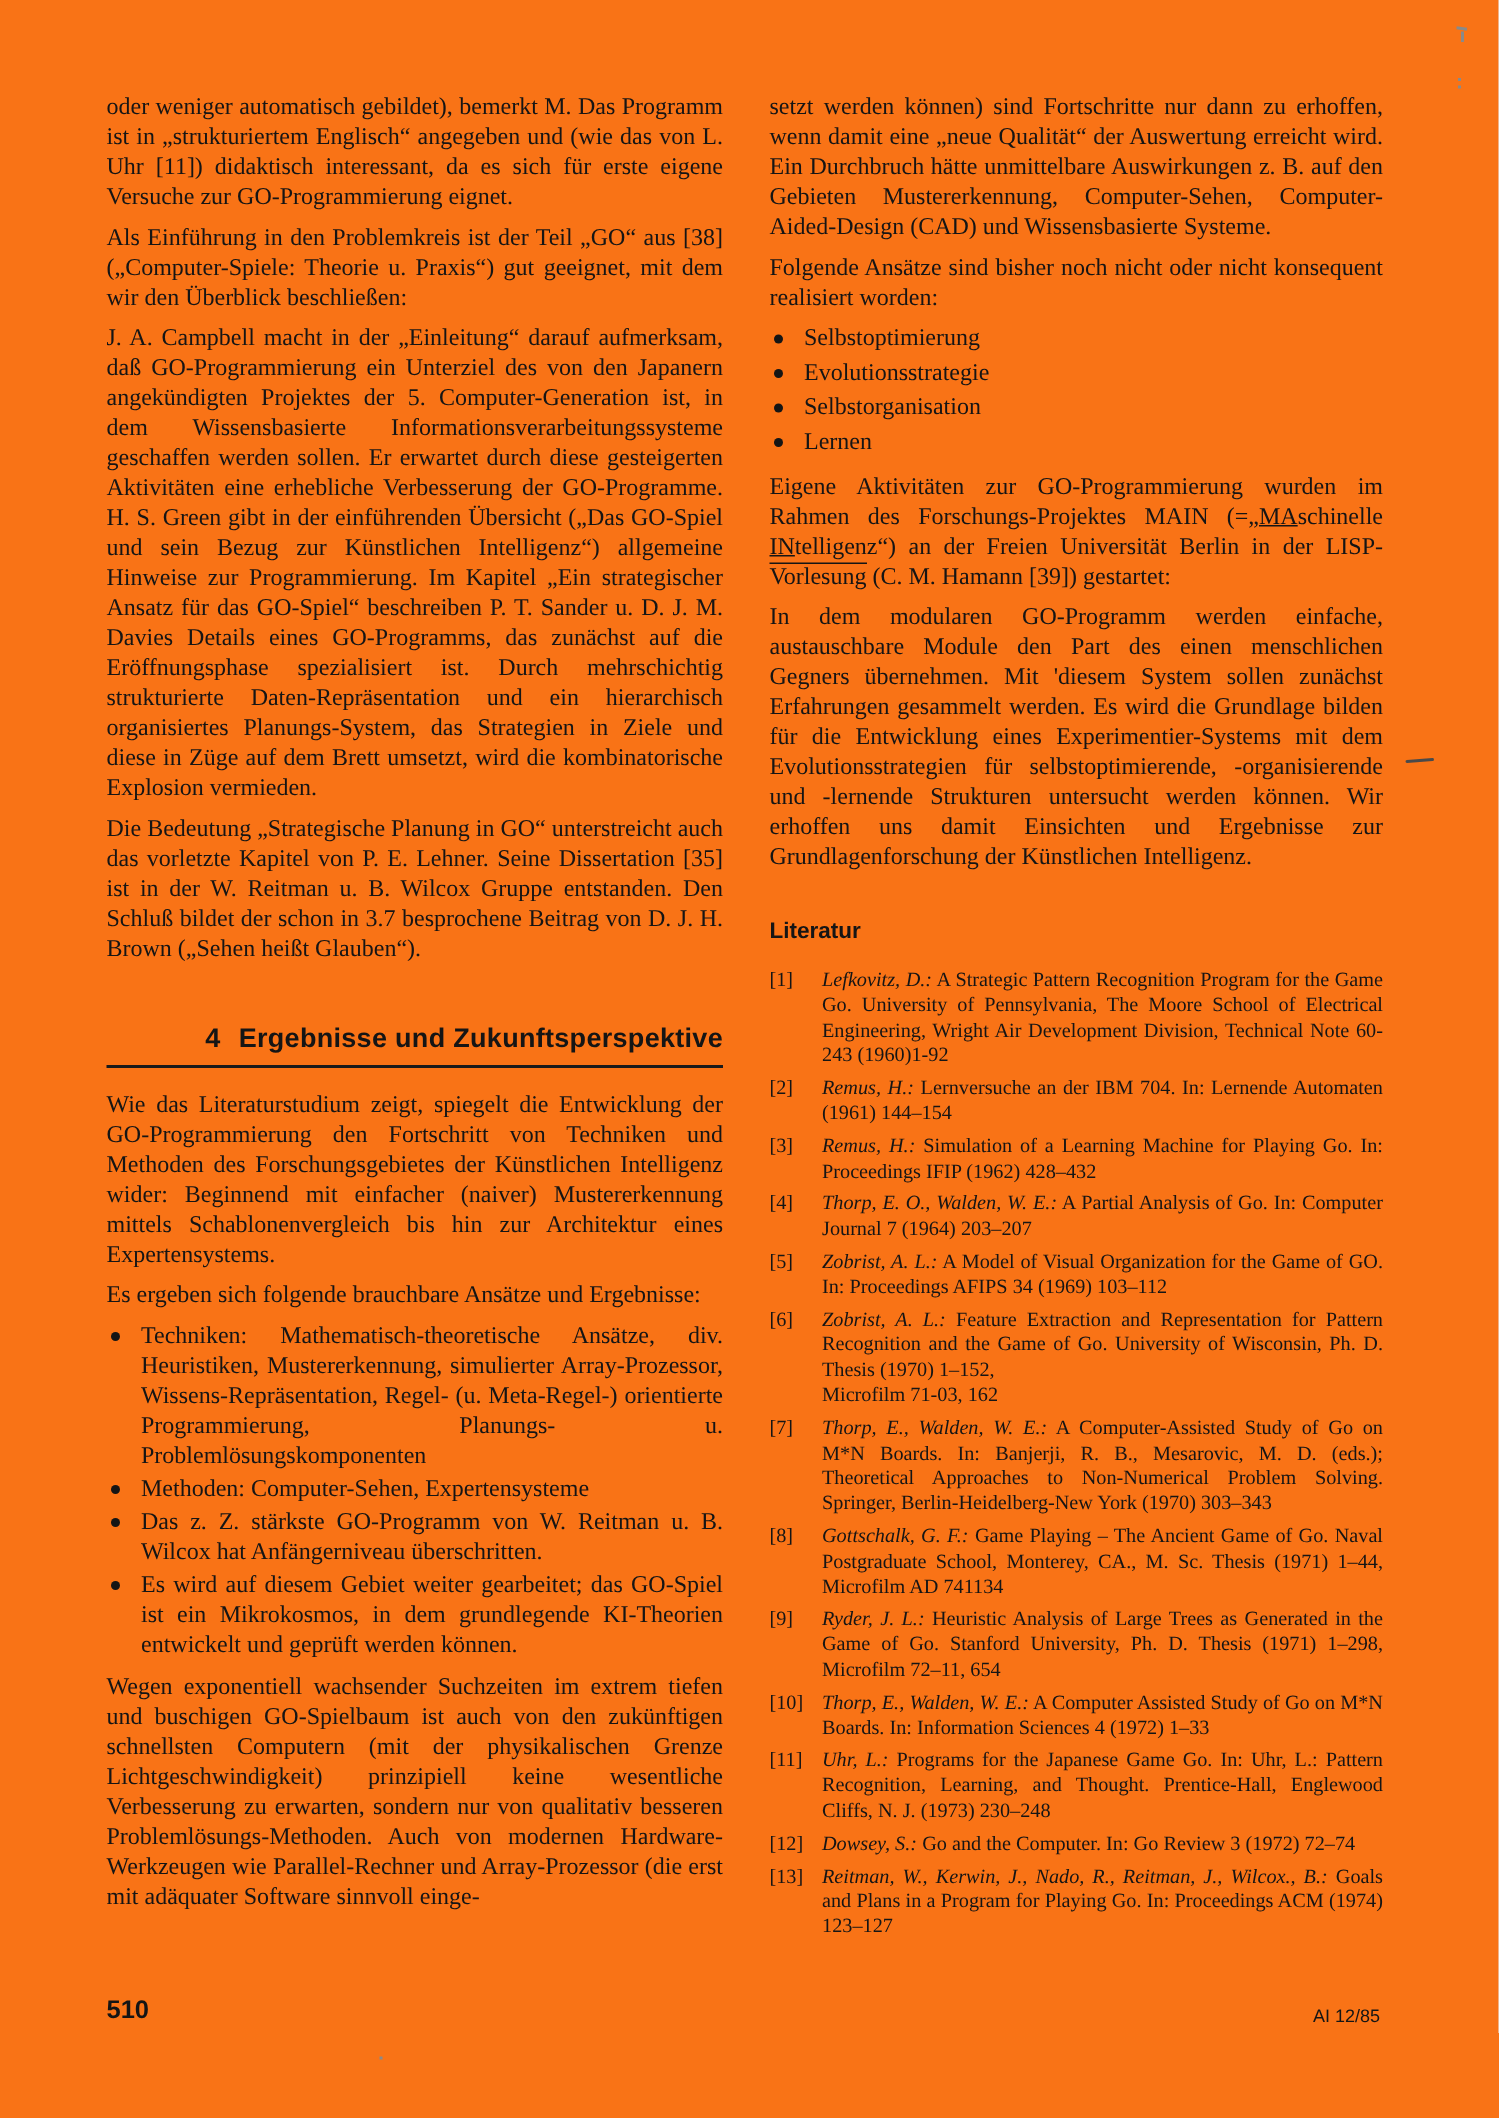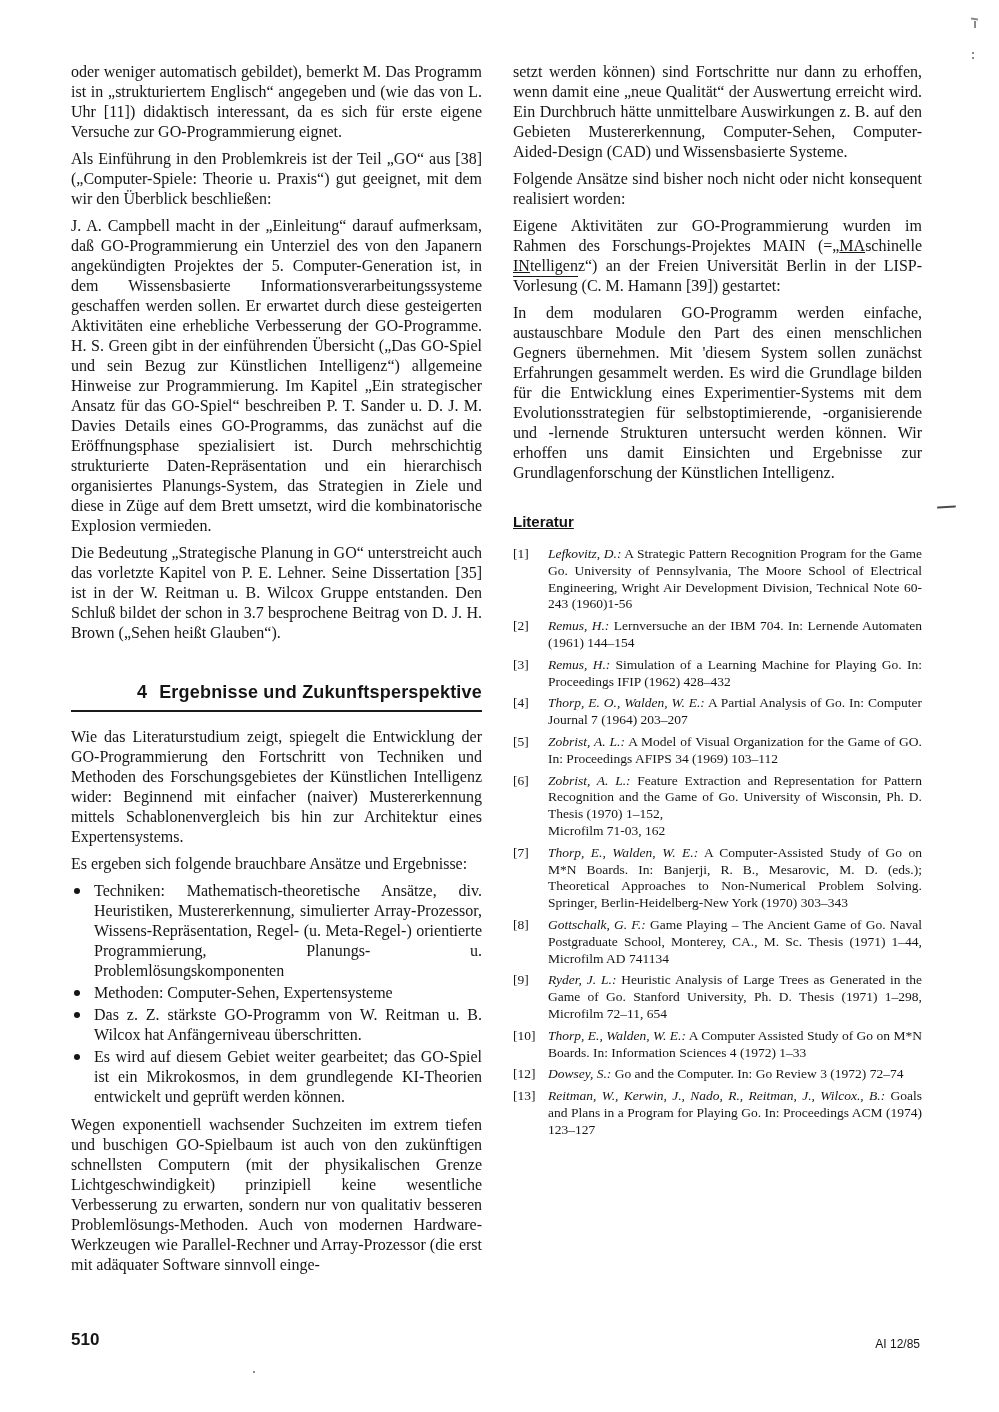--- a/index.html
+++ b/index.html
@@ -1,19 +1,19 @@
 <!DOCTYPE html>
 <html><head>
 <meta charset="utf-8">
 <style>
   html,body { margin:0; padding:0; background:#e8e8e8; }
   .page {
     position:relative;
     width:999px; height:1412px;
-    background:#ffffff;
+    background:#f97316;
     color:#151515;
     font-family:"Liberation Serif", serif;
     overflow:hidden;
   }
   .col { position:absolute; top:62px; }
   .col-left  { left:71px;  width:411px; }
   .col-right { left:513px; width:409px; }
 
   .body-par {
     font-size:16px; line-height:20px;
@@ -43,21 +43,20 @@
     width:6px; height:6px; border-radius:50%;
     background:#151515;
   }
   .rc-bullets { margin:4px 0 10px 0; }
   .rc-bullets .bullet { margin-bottom:3px; }
 
   .lit-heading {
     font-family:"Liberation Sans", sans-serif;
     font-weight:bold; font-size:15px;
     margin:30px 0 16px 0;
-    text-decoration:underline;
   }
   .ref { display:flex; margin:0 0 5px 0; }
   .ref-num {
     flex:none; width:35px;
     font-size:13.5px; line-height:16.8px;
   }
   .ref-body {
     flex:1; font-size:13.5px; line-height:16.8px;
     text-align:justify; white-space:pre-line;
   }
@@ -109,30 +108,36 @@
       <div class="bullet"><span class="dot"></span><span>Es wird auf diesem Gebiet weiter gearbeitet; das GO-Spiel ist ein Mikrokosmos, in dem grundlegende KI-Theorien entwickelt und geprüft werden können.</span></div>
     </div>
 
     <p class="body-par">Wegen exponentiell wachsender Suchzeiten im extrem tiefen und buschigen GO-Spielbaum ist auch von den zukünftigen schnellsten Computern (mit der physikalischen Grenze Lichtgeschwindigkeit) prinzipiell keine wesentliche Verbesserung zu erwarten, sondern nur von qualitativ besseren Problemlösungs-Methoden. Auch von modernen Hardware-Werkzeugen wie Parallel-Rechner und Array-Prozessor (die erst mit adäquater Software sinnvoll einge-</p>
   </div>
 
   <div class="col col-right">
     <p class="body-par">setzt werden können) sind Fortschritte nur dann zu erhoffen, wenn damit eine „neue Qualität“ der Auswertung erreicht wird. Ein Durchbruch hätte unmittelbare Auswirkungen z. B. auf den Gebieten Mustererkennung, Computer-Sehen, Computer-Aided-Design (CAD) und Wissensbasierte Systeme.</p>
     <p class="body-par">Folgende Ansätze sind bisher noch nicht oder nicht konsequent realisiert worden:</p>
 
+    <div class="bullets rc-bullets">
+      <div class="bullet"><span class="dot"></span><span>Selbstoptimierung</span></div>
+      <div class="bullet"><span class="dot"></span><span>Evolutionsstrategie</span></div>
+      <div class="bullet"><span class="dot"></span><span>Selbstorganisation</span></div>
+      <div class="bullet"><span class="dot"></span><span>Lernen</span></div>
+    </div>
 
     <p class="body-par"><span>Eigene Aktivitäten zur GO-Programmierung wurden im Rahmen des Forschungs-Projektes MAIN (=„</span><span style="text-decoration: underline;">MA</span><span>schinelle </span><span style="text-decoration: underline;">IN</span><span>telligenz“) an der Freien Universität Berlin in der LISP-</span><span style="border-top: 1px solid rgb(21, 21, 21);">Vorlesung</span><span> (C. M. Hamann [39]) gestartet:</span></p>
     <p class="body-par">In dem modularen GO-Programm werden einfache, austauschbare Module den Part des einen menschlichen Gegners übernehmen. Mit 'diesem System sollen zunächst Erfahrungen gesammelt werden. Es wird die Grundlage bilden für die Entwicklung eines Experimentier-Systems mit dem Evolutionsstrategien für selbstoptimierende, -organisierende und -lernende Strukturen untersucht werden können. Wir erhoffen uns damit Einsichten und Ergebnisse zur Grundlagenforschung der Künstlichen Intelligenz.</p>
 
     <h3 class="lit-heading">Literatur</h3>
 
     <div>
       <div class="ref">
           <span class="ref-num">[1]</span>
-          <span class="ref-body"><i class="ref-authors">Lefkovitz, D.:</i><span> A Strategic Pattern Recognition Program for the Game Go. University of Pennsylvania, The Moore School of Electrical Engineering, Wright Air Development Division, Technical Note 60-243 (1960)1-56</span></span>
+          <span class="ref-body"><i class="ref-authors">Lefkovitz, D.:</i><span> A Strategic Pattern Recognition Program for the Game Go. University of Pennsylvania, The Moore School of Electrical Engineering, Wright Air Development Division, Technical Note 60-243 (1960)1-92</span></span>
         </div>
       <div class="ref">
           <span class="ref-num">[2]</span>
           <span class="ref-body"><i class="ref-authors">Remus, H.:</i><span> Lernversuche an der IBM 704. In: Lernende Automaten (1961) 144–154</span></span>
         </div>
       <div class="ref">
           <span class="ref-num">[3]</span>
           <span class="ref-body"><i class="ref-authors">Remus, H.:</i><span> Simulation of a Learning Machine for Playing Go. In: Proceedings IFIP (1962) 428–432</span></span>
         </div>
       <div class="ref">
@@ -158,20 +163,24 @@
         </div>
       <div class="ref">
           <span class="ref-num">[9]</span>
           <span class="ref-body"><i class="ref-authors">Ryder, J. L.:</i><span> Heuristic Analysis of Large Trees as Generated in the Game of Go. Stanford University, Ph. D. Thesis (1971) 1–298, Microfilm 72–11, 654</span></span>
         </div>
       <div class="ref">
           <span class="ref-num">[10]</span>
           <span class="ref-body"><i class="ref-authors">Thorp, E., Walden, W. E.:</i><span> A Computer Assisted Study of Go on M*N Boards. In: Information Sciences 4 (1972) 1–33</span></span>
         </div>
       <div class="ref">
+          <span class="ref-num">[11]</span>
+          <span class="ref-body"><i class="ref-authors">Uhr, L.:</i><span> Programs for the Japanese Game Go. In: Uhr, L.: Pattern Recognition, Learning, and Thought. Prentice-Hall, Englewood Cliffs, N. J. (1973) 230–248</span></span>
+        </div>
+      <div class="ref">
           <span class="ref-num">[12]</span>
           <span class="ref-body"><i class="ref-authors">Dowsey, S.:</i><span> Go and the Computer. In: Go Review 3 (1972) 72–74</span></span>
         </div>
       <div class="ref">
           <span class="ref-num">[13]</span>
           <span class="ref-body"><i class="ref-authors">Reitman, W., Kerwin, J., Nado, R., Reitman, J., Wilcox., B.:</i><span> Goals and Plans in a Program for Playing Go. In: Proceedings ACM (1974) 123–127</span></span>
         </div>
     </div>
   </div>
 

